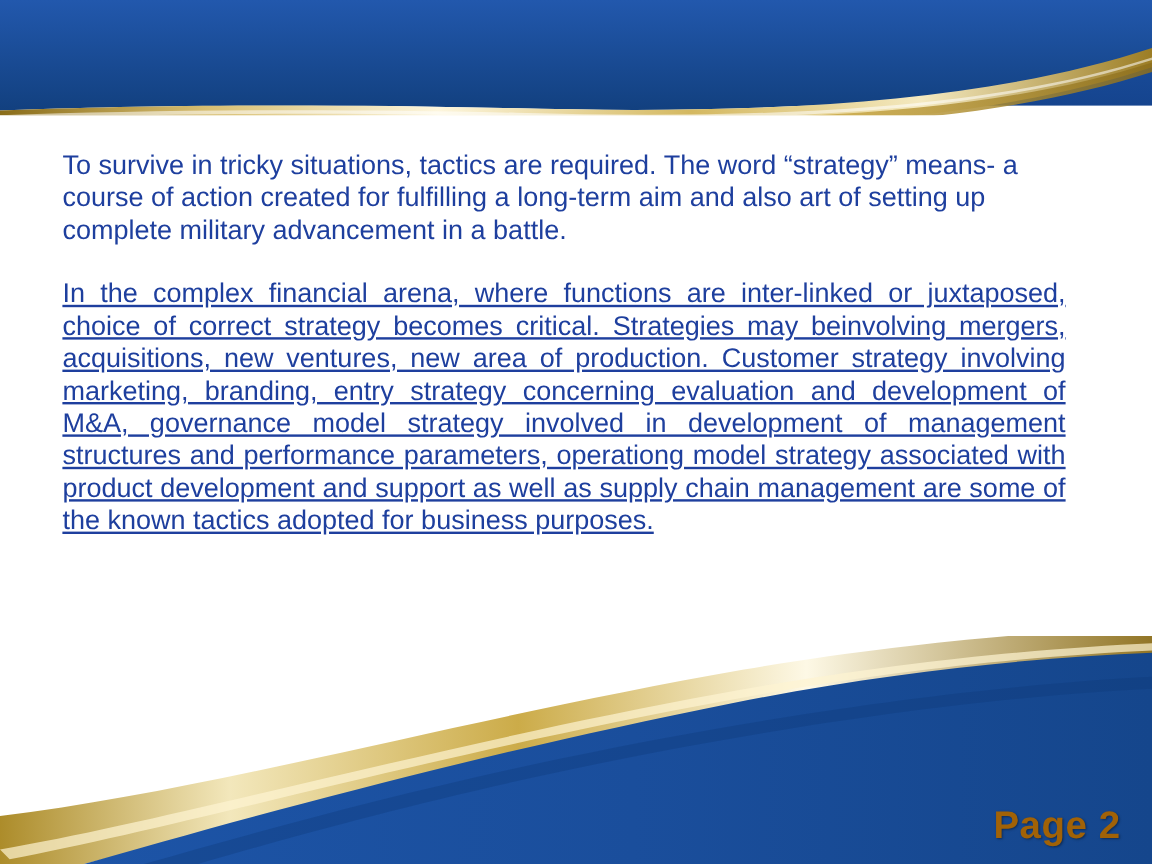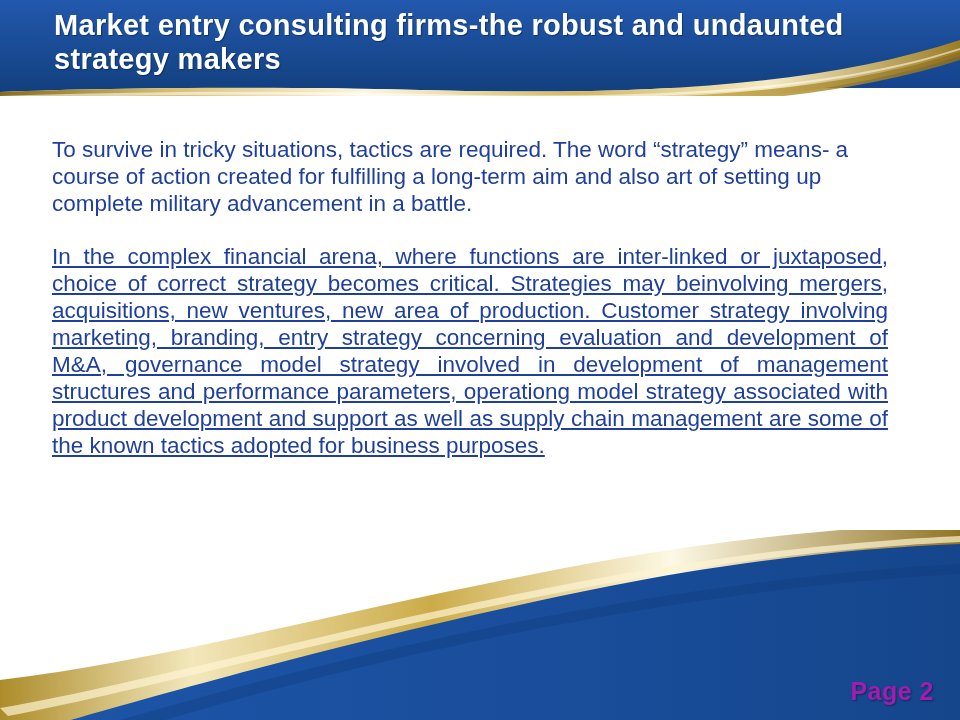--- a/index.html
+++ b/index.html
@@ -48,21 +48,21 @@
     font-weight: bold;
     line-height: 34px;
     letter-spacing: 0.3px;
     text-shadow: 1px 1px 1px rgba(0,0,0,0.35);
   }
 
   
   .body-area {
     position: absolute;
     left: 52px;
-    top: 136px;
+    top: 124px;
     width: 836px;
   }
   .para {
     color: #1e3f9e;
     font-size: 22.5px;
     line-height: 27px;
     margin: 0 0 26px 0;
   }
   .para.justify { text-align: justify; text-decoration: underline; }
 
@@ -72,22 +72,22 @@
     left: 0;
     bottom: 0;
     width: 960px;
     height: 190px;
     overflow: hidden;
   }
   .page-badge {
     position: absolute;
     right: 26px;
     bottom: 14px;
-    color: #a21caf;
-    font-size: 25px;
+    color: #a16207;
+    font-size: 32px;
     font-weight: bold;
     letter-spacing: 0.5px;
     text-shadow: 1px 1px 2px rgba(0,0,0,0.4);
   }
 </style>
 </head>
 <body>
 
 <div class="slide">
 
@@ -116,21 +116,20 @@
       </defs>
 
       <path d="M0,0 L960,0 L960,40 C820,86 640,96 420,90 C250,86 110,88 0,92 Z" fill="url(#blueTop)"></path>
 
       <path d="M0,92 C110,88 250,86 420,90 C640,96 820,86 960,40 L960,56 C820,102 640,112 420,106 C250,102 110,104 0,108 Z" fill="url(#goldGrad)"></path>
       <path d="M0,100 C120,96 260,94 430,98 C650,104 830,94 960,52 L960,60 C830,102 650,113 430,107 C260,103 120,105 0,109 Z" fill="url(#goldGrad2)" opacity="0.85"></path>
 
       <path d="M0,96 C120,92 260,90 430,94 C650,100 830,90 960,48 L960,50 C830,92 650,103 430,97 C260,93 120,95 0,99 Z" fill="#ffffff" opacity="0.55"></path>
     </svg>
 
-    <div class="title">Market entry consulting firms-the robust and undaunted strategy makers</div>
   </div>
 
   <div class="body-area">
     <p class="para">To survive in tricky situations, tactics are required. The word “strategy” means- a course of action created for fulfilling a long-term aim and also art of setting up complete military advancement in a battle.</p>
     <p class="para justify">In the complex financial arena, where functions are inter-linked or juxtaposed, choice of correct strategy becomes critical. Strategies may beinvolving mergers, acquisitions, new ventures, new area of production. Customer strategy involving marketing, branding, entry strategy concerning evaluation and development of M&amp;A, governance model strategy involved in development of management structures and performance parameters, operationg model strategy associated with product development and support as well as supply chain management are some of the known tactics adopted for business purposes.</p>
   </div>
 
   <div class="bottom-band">
     <svg width="960" height="190" viewBox="0 0 960 190" preserveAspectRatio="none">
       <defs>

